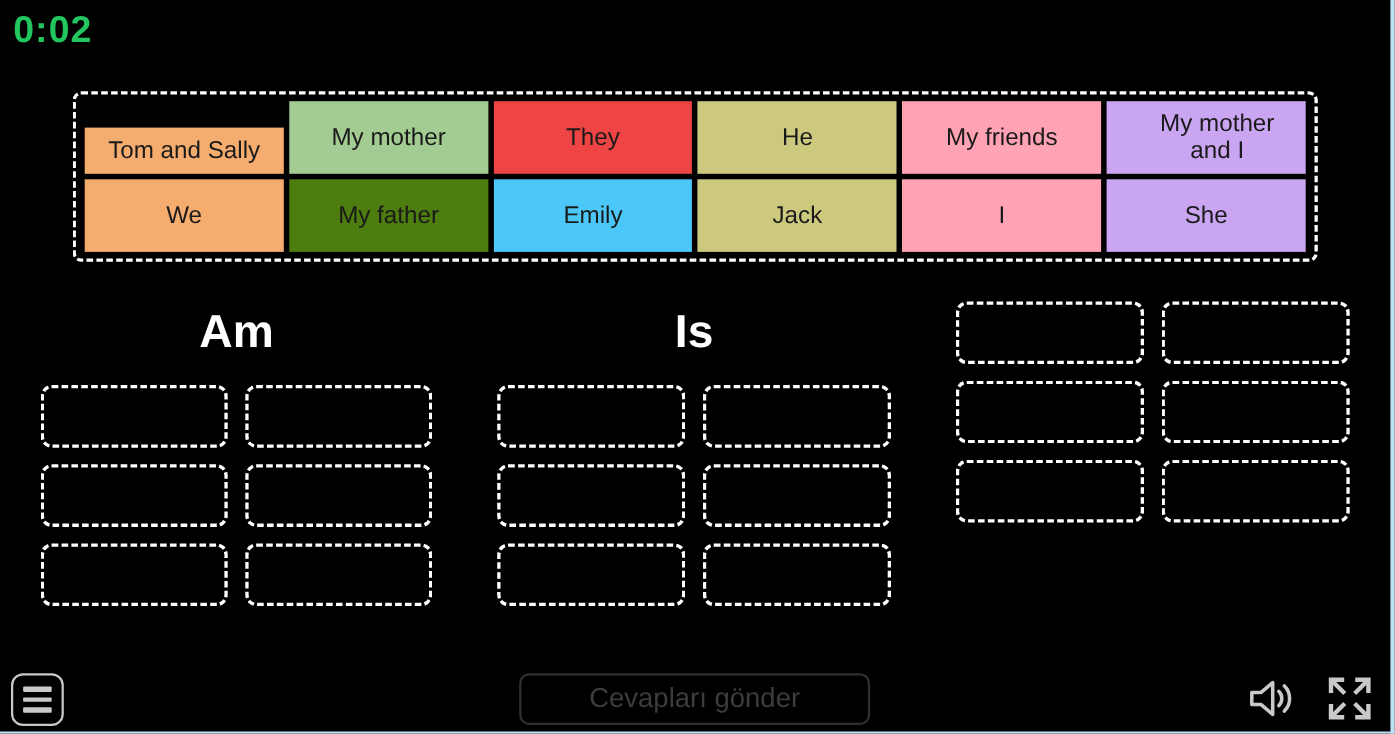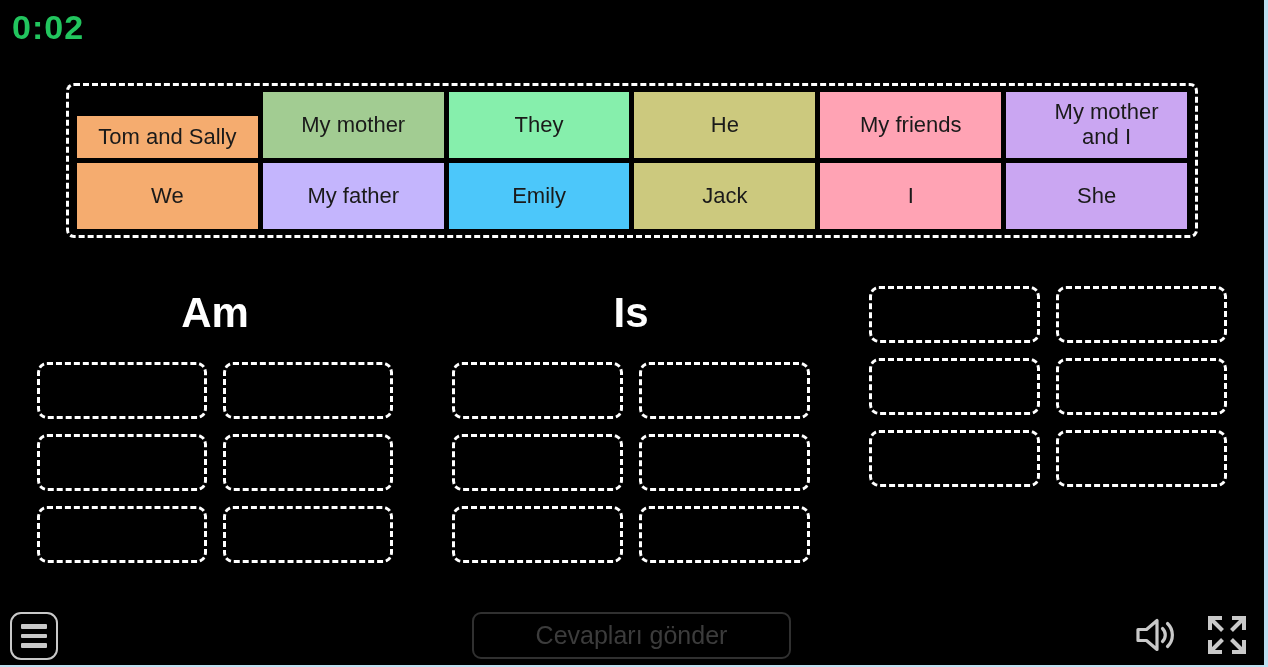--- a/index.html
+++ b/index.html
@@ -30,21 +30,21 @@
     grid-template-rows: repeat(2, 1fr);
     gap: 5px;
   }
   .tile {
     display: flex; align-items: center; justify-content: center; text-align: center;
     color: #1A1A1A; font-size: 22px; line-height: 1.12; font-weight: 500;
     padding: 0 20px; cursor: grab; user-select: none;
   }
 
   
-  .group { position: absolute; top: 286px; }
+  .group { position: absolute; top: 274px; }
   .group-am  { left: 37px;  width: 356px; }
   .group-is  { left: 452px; width: 358px; }
   .group-are { left: 869px; width: 358px; }
   .group-header {
     text-align: center; color: #FFFFFF; font-size: 42px; font-weight: 700;
     height: 54px; line-height: 54px; margin-bottom: 22px;
   }
   .slots {
     display: grid;
     grid-template-columns: repeat(2, 1fr);
@@ -80,26 +80,26 @@
   .fullscreen-button { left: 1203px; }
 </style>
 </head>
 <body>
 
 <div class="timer">0:02</div>
 
 <div class="word-bank">
   <div class="tile" style="background: rgb(245, 172, 111); margin-top: 24px;">Tom and Sally</div>
   <div class="tile" style="background: rgb(162, 204, 146);">My mother</div>
-  <div class="tile" style="background: #86efac;">They</div>
+  <div class="tile" style="background: #ef4444;">They</div>
   <div class="tile" style="background: rgb(204, 201, 126);">He</div>
   <div class="tile" style="background: rgb(255, 163, 180);">My friends</div>
   <div class="tile" style="background: rgb(202, 166, 242); padding-left: 40px;">My mother and I</div>
   <div class="tile" style="background: rgb(245, 172, 111);">We</div>
-  <div class="tile" style="background: #c4b5fd;">My father</div>
+  <div class="tile" style="background: #4d7c0f;">My father</div>
   <div class="tile" style="background: rgb(76, 199, 250);">Emily</div>
   <div class="tile" style="background: rgb(204, 201, 126);">Jack</div>
   <div class="tile" style="background: rgb(255, 163, 180);">I</div>
   <div class="tile" style="background: rgb(202, 166, 242);">She</div>
 </div>
 
 <div class="group group-am">
   <div class="group-header">Am</div>
   <div class="slots">
     <div class="slot"></div>

